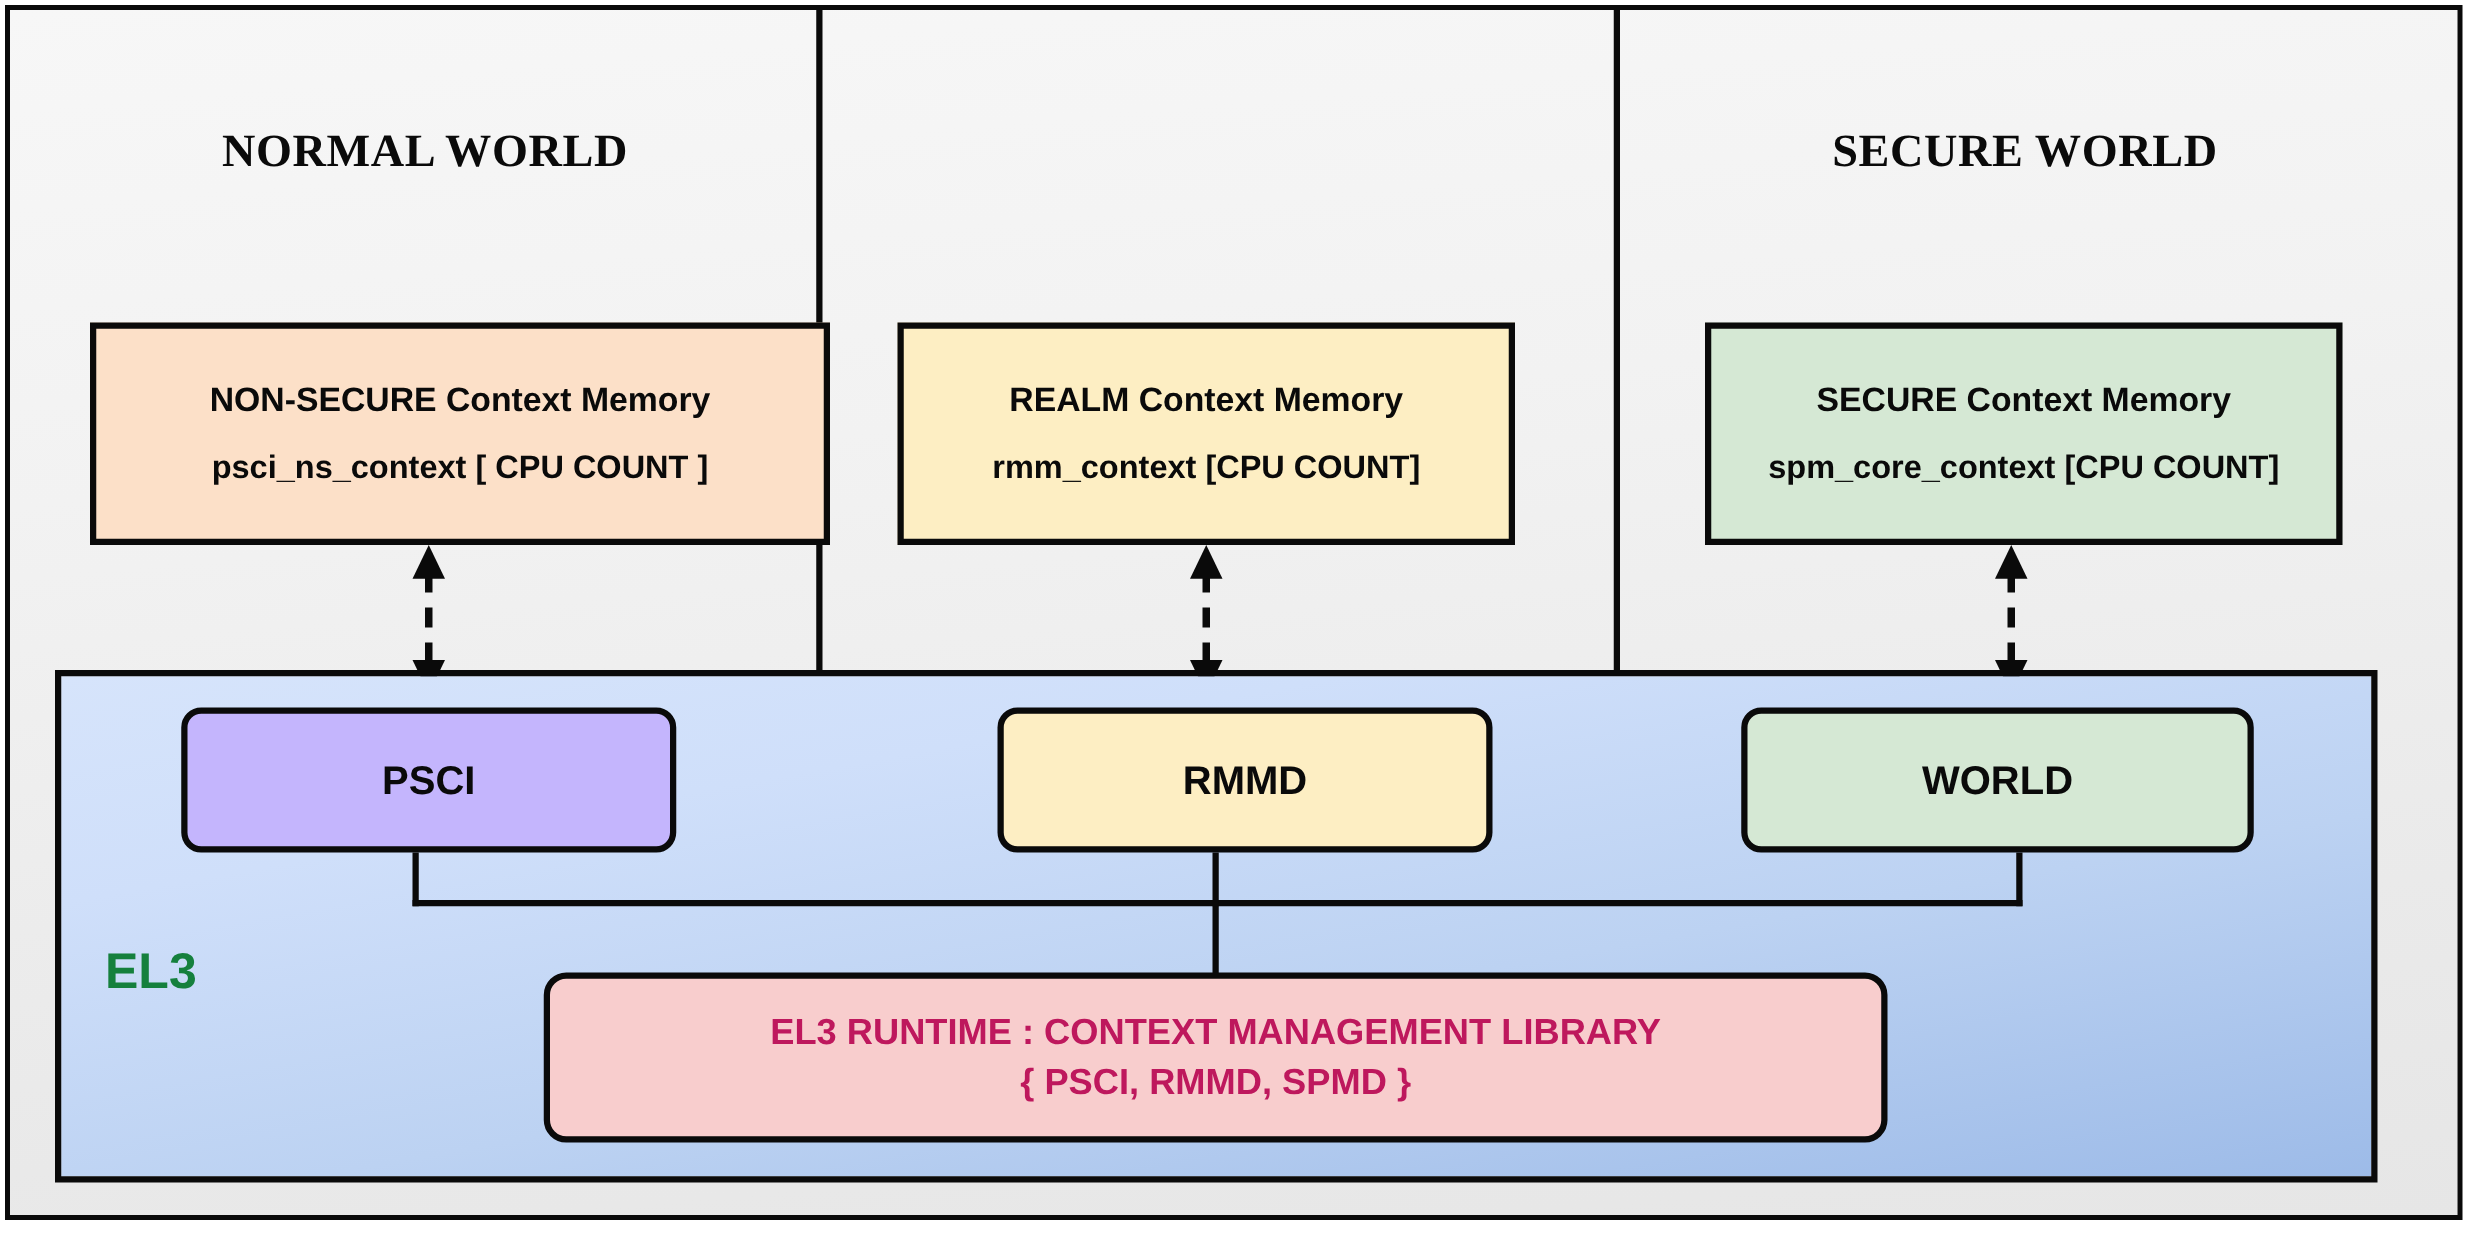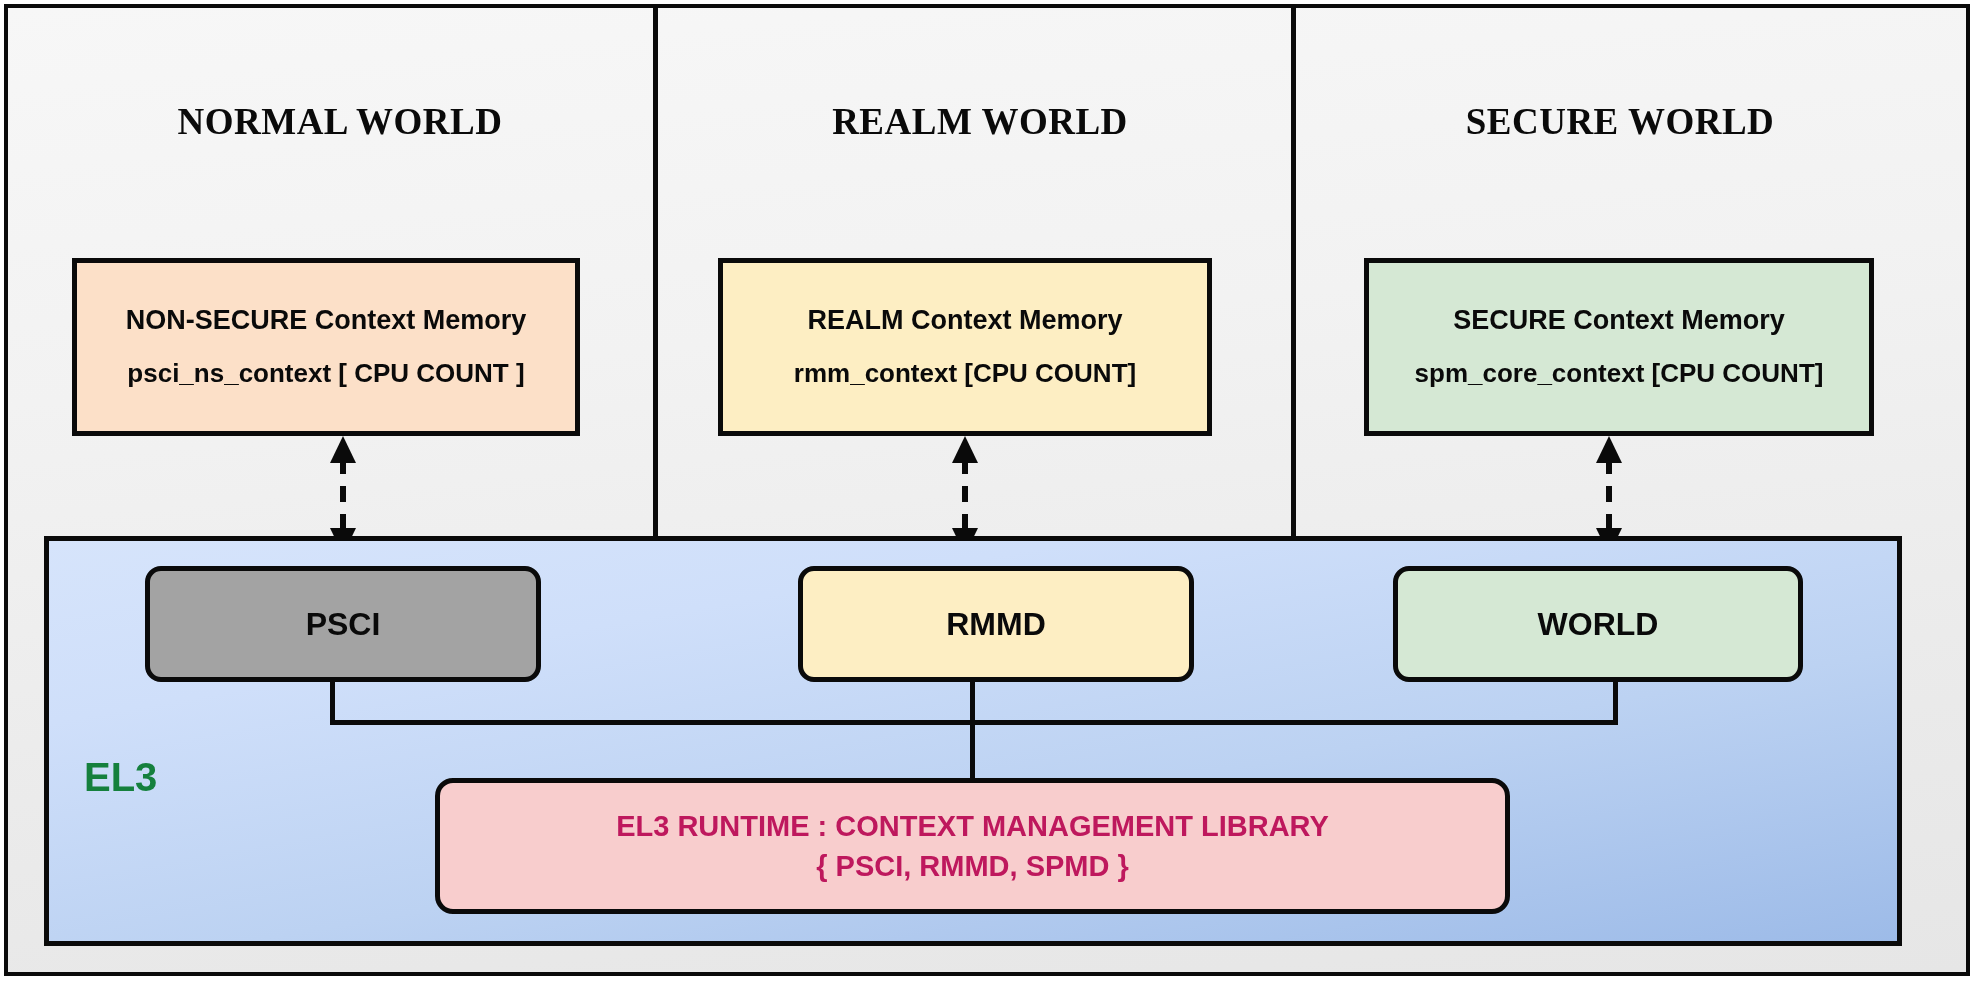--- a/index.html
+++ b/index.html
@@ -64,21 +64,21 @@
     top: 258px;
     height: 178px;
     border: 5px solid #0a0a0a;
     box-sizing: border-box;
     display: flex;
     flex-direction: column;
     align-items: center;
     justify-content: center;
     gap: 22px;
   }
-  .ctx-box.c0 { left: 72px;   width: 508px;  background: #fce0c8; }
+  .ctx-box.c0 { left: 72px;   width: 592px;  background: #fce0c8; }
   .ctx-box.c1 { left: 718px;  width: 494px;  background: #fdeec3; }
   .ctx-box.c2 { left: 1364px; width: 510px;  background: #d5e8d4; }
 
   .ctx-title {
     font-size: 27px;
     font-weight: bold;
     color: #0a0a0a;
     white-space: nowrap;
   }
   .ctx-sub {
@@ -129,21 +129,21 @@
     border: 5px solid #0a0a0a;
     border-radius: 16px;
     box-sizing: border-box;
     display: flex;
     align-items: center;
     justify-content: center;
     font-size: 32px;
     font-weight: bold;
     color: #0a0a0a;
   }
-  .disp-box.d0 { left: 145px;  width: 396px; background: #a3a3a3; }
+  .disp-box.d0 { left: 145px;  width: 396px; background: #c4b5fd; }
   .disp-box.d1 { left: 798px;  width: 396px; background: #fdeec3; }
   .disp-box.d2 { left: 1393px; width: 410px; background: #d5e8d4; }
 
   
   .bus-seg { position: absolute; background: #0a0a0a; }
   
   .bus-seg.stub-psci { left: 330px;  top: 682px; width: 5px; height: 43px; }
   .bus-seg.stub-spmd { left: 1613px; top: 682px; width: 5px; height: 43px; }
   
   .bus-seg.bus-h     { left: 330px;  top: 720px; width: 1288px; height: 5px; }
@@ -181,21 +181,20 @@
 <body>
 
 <div id="diagram">
 
   <div class="outer-frame"></div>
 
   <div class="world-divider d1"></div>
   <div class="world-divider d2"></div>
 
   <div class="world-title w0">NORMAL WORLD</div>
-  <div class="world-title w1">REALM WORLD</div>
   <div class="world-title w2">SECURE WORLD</div>
 
   <div class="ctx-box c0">
     <div class="ctx-title">NON-SECURE Context Memory</div>
     <div class="ctx-sub">psci_ns_context  [ CPU COUNT ]</div>
   </div>
 
   <div class="ctx-box c1">
     <div class="ctx-title">REALM Context Memory</div>
     <div class="ctx-sub">rmm_context [CPU COUNT]</div>

